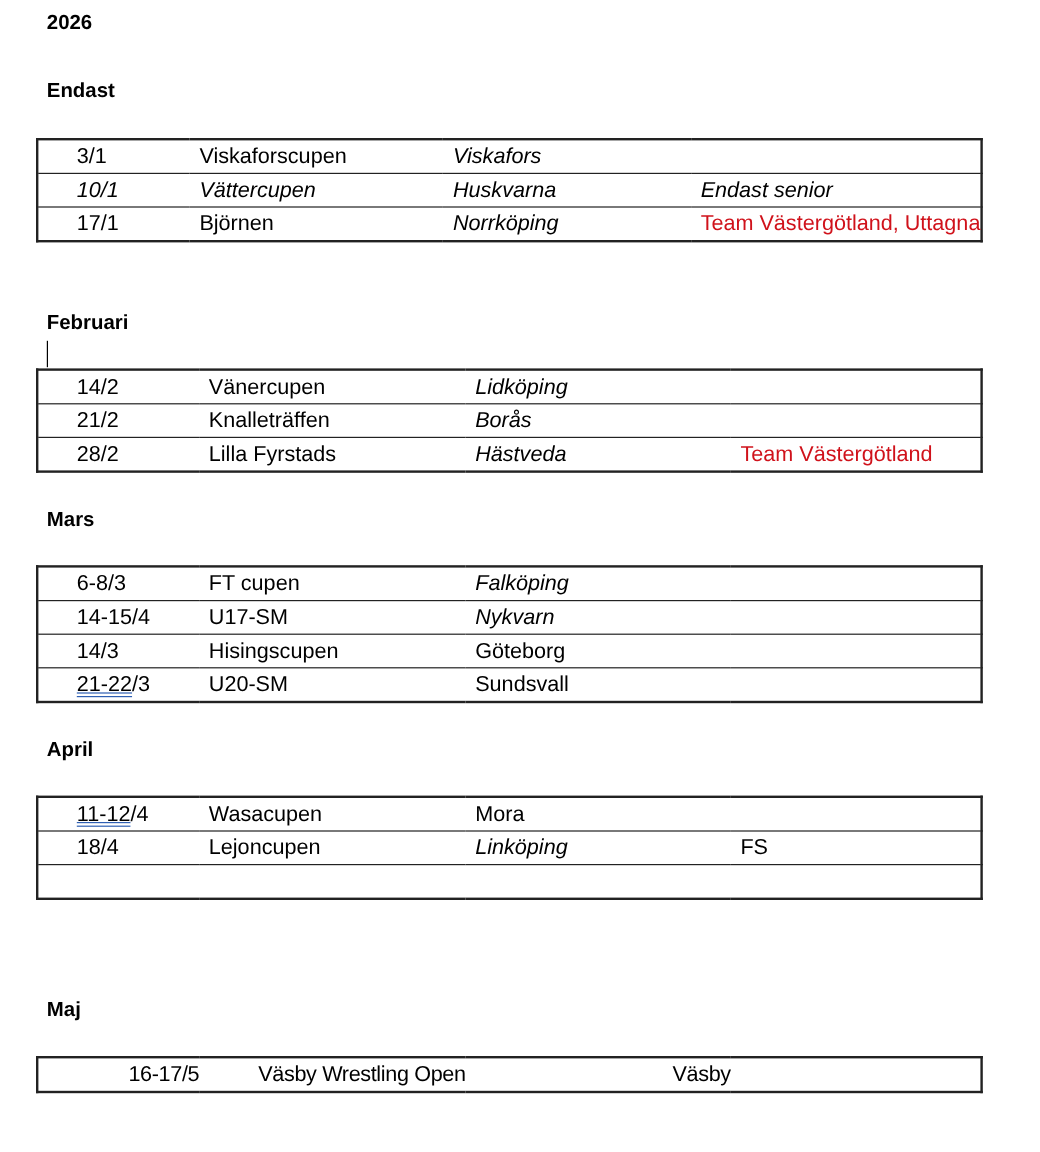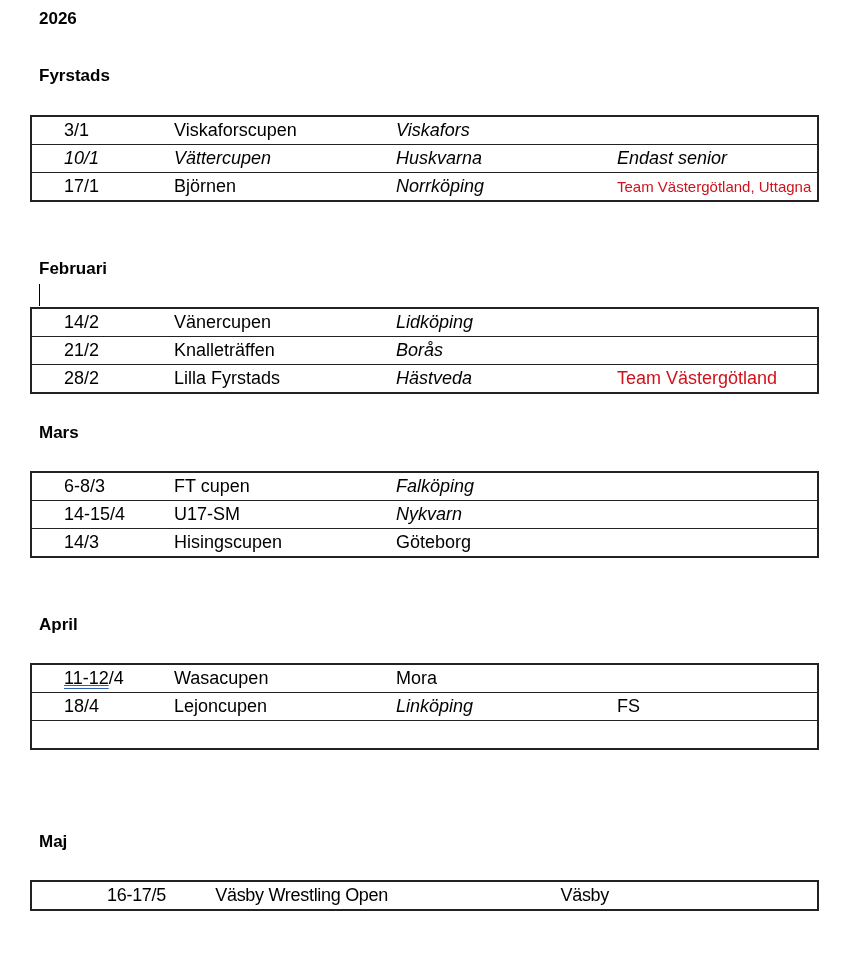--- a/index.html
+++ b/index.html
@@ -7,31 +7,31 @@
   .title{position:absolute;left:39px;top:9px;font-size:17px;font-weight:bold;}
   .month{position:absolute;left:39px;font-size:17px;font-weight:bold;}
   table{position:absolute;left:30px;width:789px;border-collapse:collapse;border:2px solid #222;font-size:18px;}
   td{border-top:1.5px solid #222;border-bottom:1.5px solid #222;padding:0 0 0 8px;height:27px;line-height:27px;white-space:nowrap;vertical-align:middle;}
   td.c0{width:102px;padding-left:32px;}
   td.c1{width:214px;}
   td.c2{width:213px;}
   td.c3{}
   .it{font-style:italic;}
   .red{color:#d0121b;}
-  .small{font-size:15px;}
+  .small{font-size:18px;}
   .ul{text-decoration:underline;text-decoration-color:#2f5fb3;text-decoration-style:double;}
   .cursor{position:absolute;left:39px;top:284px;width:1px;height:22px;background:#000;}
   .maj td{font-family:"Liberation Sans",sans-serif;font-size:18px;letter-spacing:-0.3px;text-align:right;}
 </style>
 </head>
 <body>
 
 <div class="title">2026</div>
 
-<div class="month" style="top:66px">Fyrstads</div>
+<div class="month" style="top:66px">Endast</div>
 <table style="top:115px">
   <tbody>
       <tr>
     <td class="c0">3/1</td>
     <td class="c1">Viskaforscupen</td>
     <td class="c2 it">Viskafors</td>
     <td class="c3"></td>
   </tr>
   <tr>
     <td class="c0 it">10/1</td>
@@ -87,20 +87,26 @@
     <td class="c1">U17-SM</td>
     <td class="c2 it">Nykvarn</td>
     <td class="c3"></td>
   </tr>
   <tr>
     <td class="c0">14/3</td>
     <td class="c1">Hisingscupen</td>
     <td class="c2">Göteborg</td>
     <td class="c3"></td>
   </tr>
+  <tr>
+    <td class="c0"><span class="ul">21-22</span><span>/3</span></td>
+    <td class="c1">U20-SM</td>
+    <td class="c2">Sundsvall</td>
+    <td class="c3"></td>
+  </tr>
 </tbody>
   </table>
 
 <div class="month" style="top:615px">April</div>
 <table style="top:663px">
   <tbody>
       <tr>
     <td class="c0"><span class="ul">11-12</span><span>/4</span></td>
     <td class="c1">Wasacupen</td>
     <td class="c2">Mora</td>

